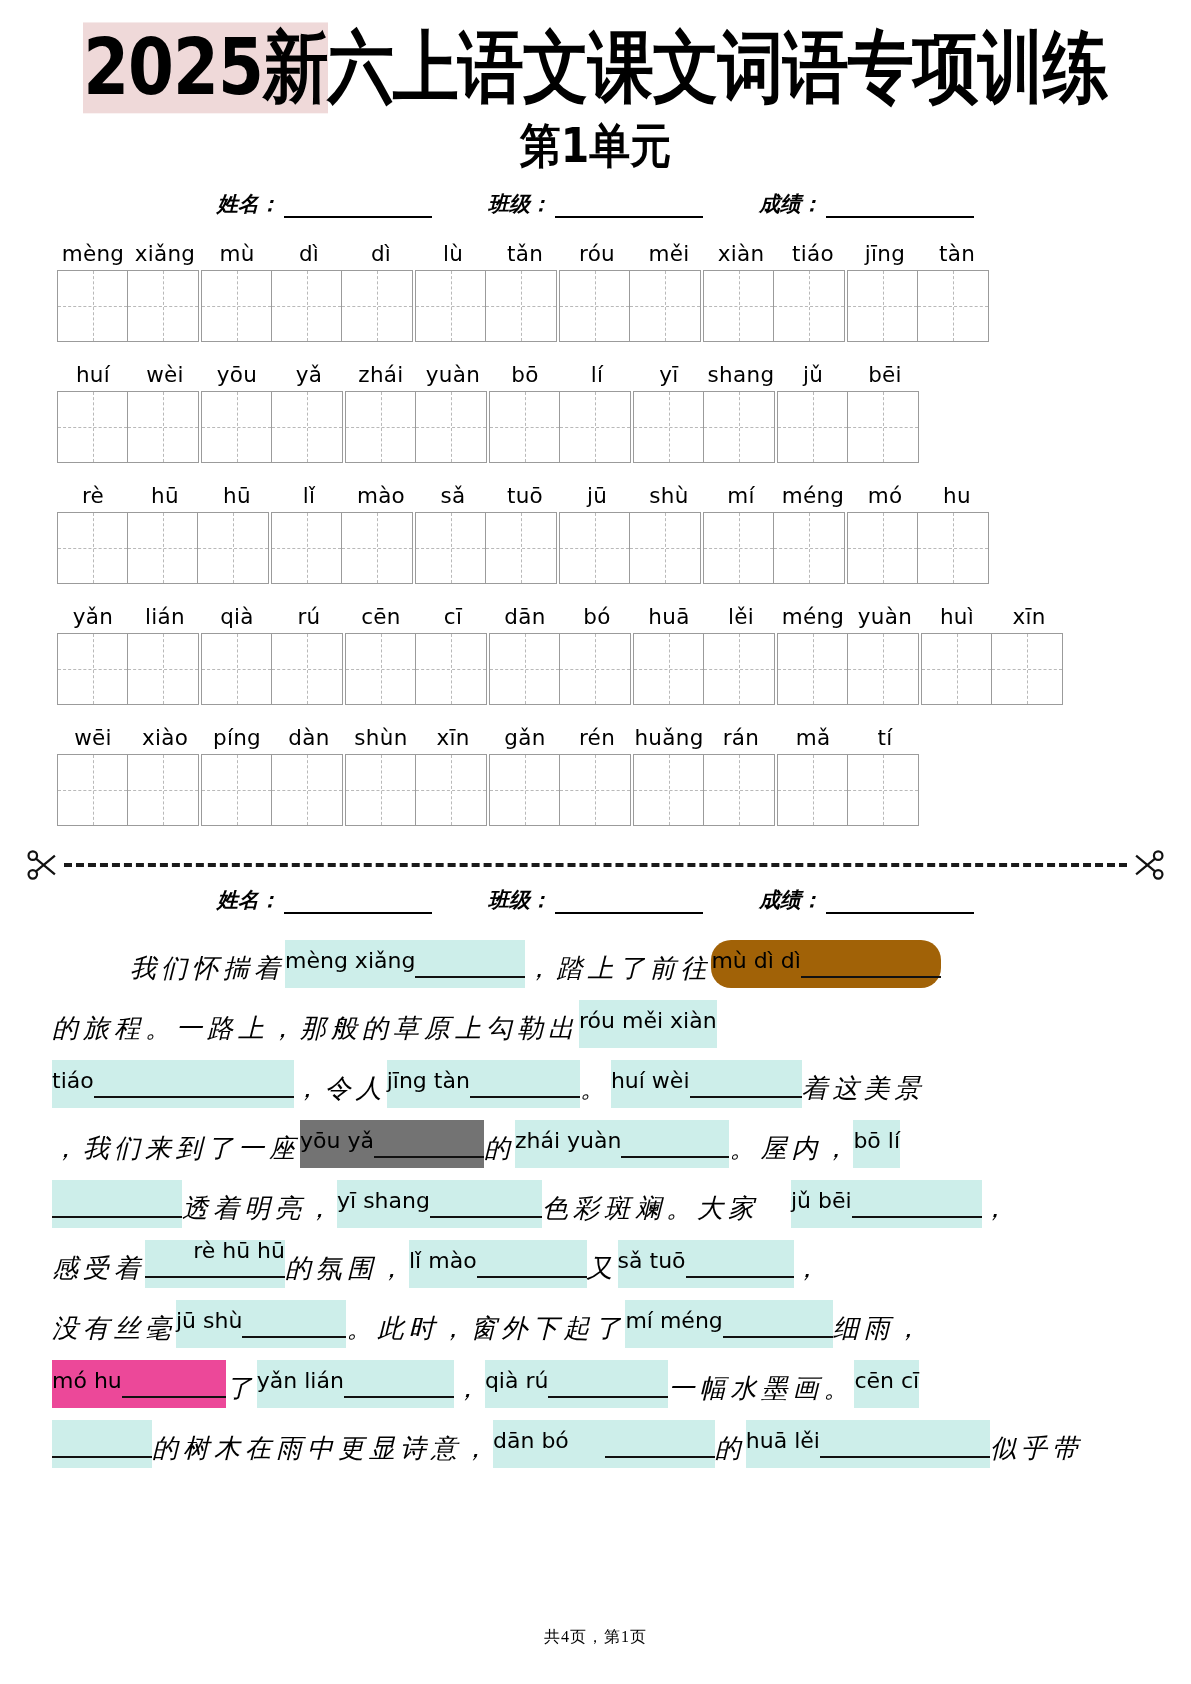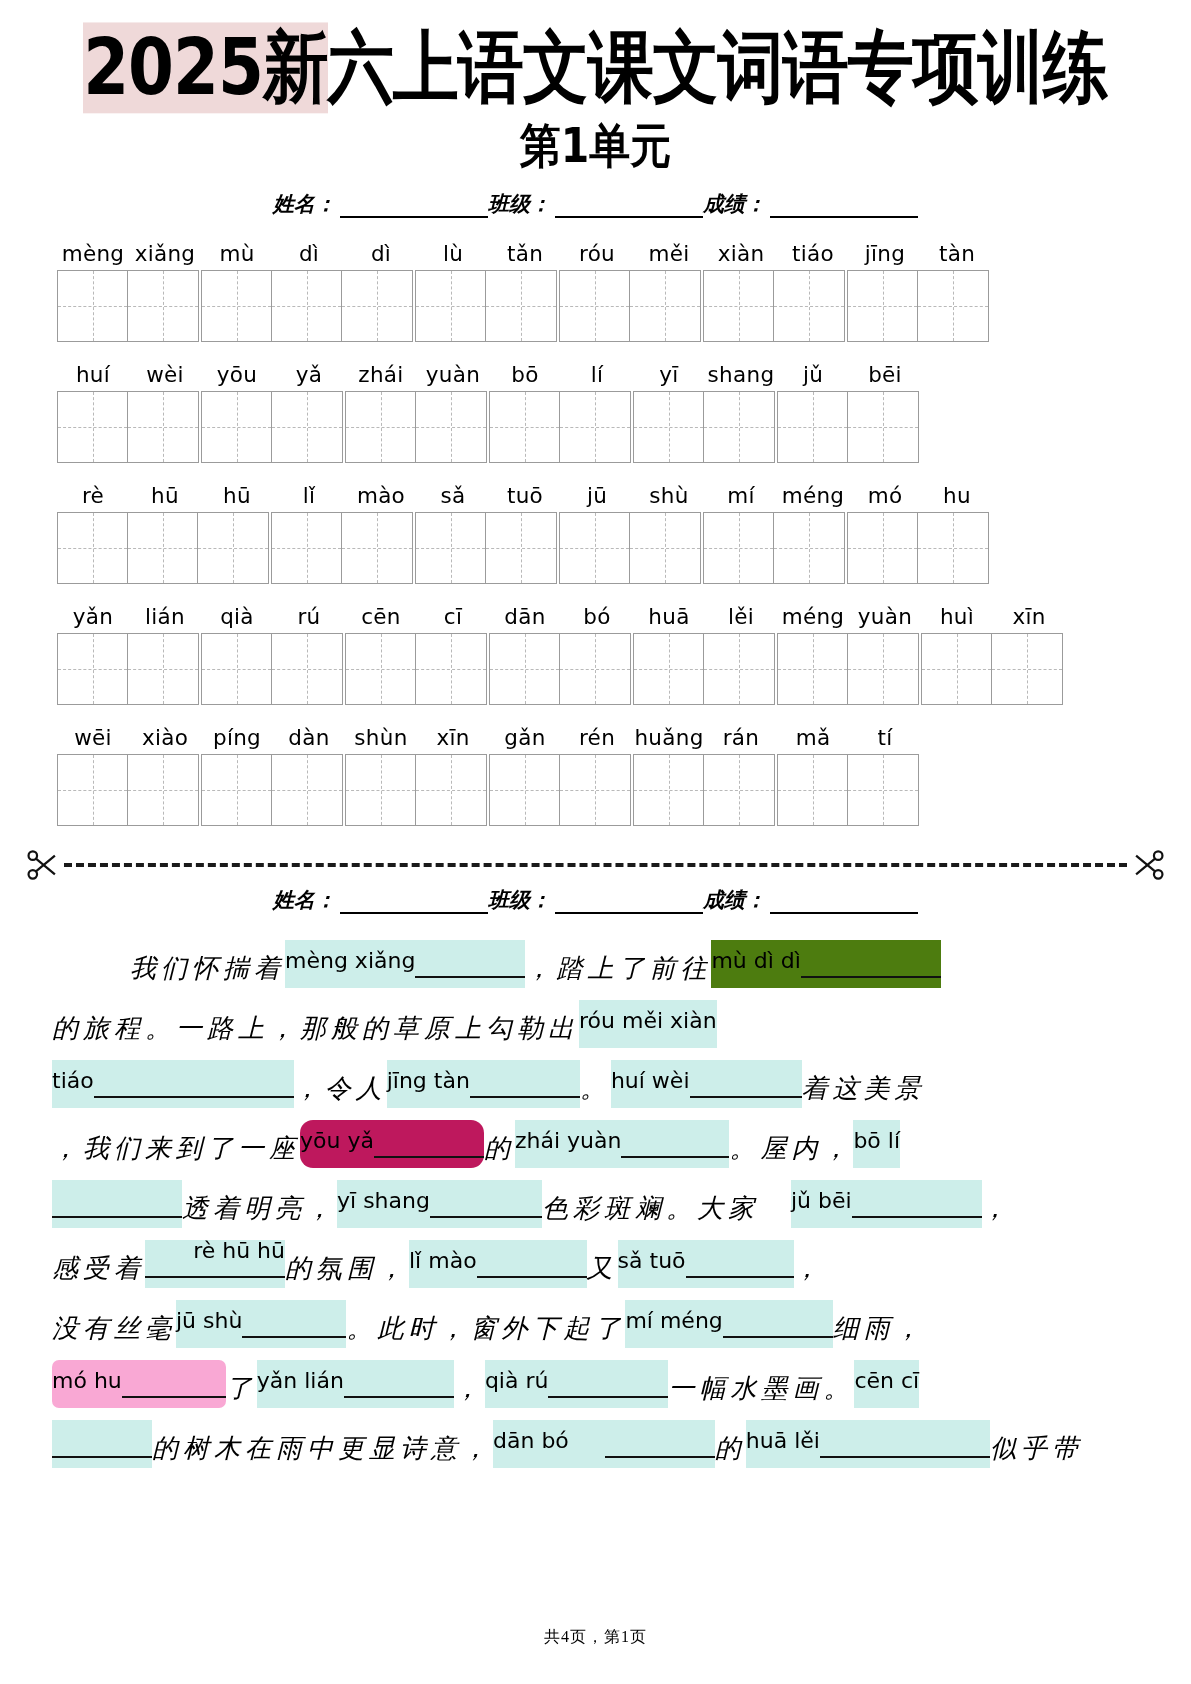--- a/index.html
+++ b/index.html
@@ -36,20 +36,21 @@
     margin-top: 22px;
     transform: scaleY(1.15);
     display: inline-block;
   }
 
   
   .id-row {
     display: flex;
     justify-content: center;
     align-items: flex-end;
+    gap: 56px;
     margin-top: 16px;
     font-family: "Liberation Serif", serif;
     font-size: 21px;
     font-style: italic;
     font-weight: bold;
   }
   .id-field { display: flex; align-items: flex-end; }
   .id-label { white-space: nowrap; }
   .id-line {
     display: inline-block;
@@ -508,21 +509,21 @@
 
 <div class="passage" id="passage-area">
     <div class="pline">
       <span class="indent"></span>
       <span class="han">我们怀揣着</span>
       <span class="blank" style="background: rgb(205, 238, 234);">
         <span class="py">mèng xiǎng</span>
         <span class="rule" style="width: 110px;"></span>
       </span>
       <span class="han">，踏上了前往</span>
-      <span class="blank" style="background: #4d7c0f;">
+      <span class="blank" style="background: #a16207; border-radius: 20px;">
         <span class="py">mù dì dì</span>
         <span class="rule" style="width: 140px;"></span>
       </span>
     </div>
     <div class="pline">
       <span class="han">的旅程。一路上，那</span>
       <span class="han">般的草原上勾勒出</span>
       <span class="blank" style="background: rgb(205, 238, 234);">
         <span class="py">róu měi xiàn</span>
       </span>
@@ -539,21 +540,21 @@
       </span>
       <span class="han">。</span>
       <span class="blank" style="background: rgb(205, 238, 234);">
         <span class="py">huí wèi</span>
         <span class="rule" style="width: 112px;"></span>
       </span>
       <span class="han">着这美景</span>
     </div>
     <div class="pline">
       <span class="han">，我们来到了一座</span>
-      <span class="blank" style="background: #be185d; border-radius: 13px;">
+      <span class="blank" style="background: #737373;">
         <span class="py">yōu yǎ</span>
         <span class="rule" style="width: 110px;"></span>
       </span>
       <span class="han">的</span>
       <span class="blank" style="background: rgb(205, 238, 234);">
         <span class="py">zhái yuàn</span>
         <span class="rule" style="width: 108px;"></span>
       </span>
       <span class="han">。屋内，</span>
       <span class="blank" style="background: rgb(205, 238, 234);">
@@ -601,21 +602,21 @@
         <span class="rule" style="width: 104px;"></span>
       </span>
       <span class="han">。此时，窗外下起了</span>
       <span class="blank" style="background: rgb(205, 238, 234);">
         <span class="py">mí méng</span>
         <span class="rule" style="width: 110px;"></span>
       </span>
       <span class="han">细雨，</span>
     </div>
     <div class="pline">
-      <span class="blank" style="background: #f9a8d4; border-radius: 7px;">
+      <span class="blank" style="background: #ec4899;">
         <span class="py">mó hu</span>
         <span class="rule" style="width: 104px;"></span>
       </span>
       <span class="han">了</span>
       <span class="blank" style="background: rgb(205, 238, 234);">
         <span class="py">yǎn lián</span>
         <span class="rule" style="width: 110px;"></span>
       </span>
       <span class="han">，</span>
       <span class="blank" style="background: rgb(205, 238, 234);">

